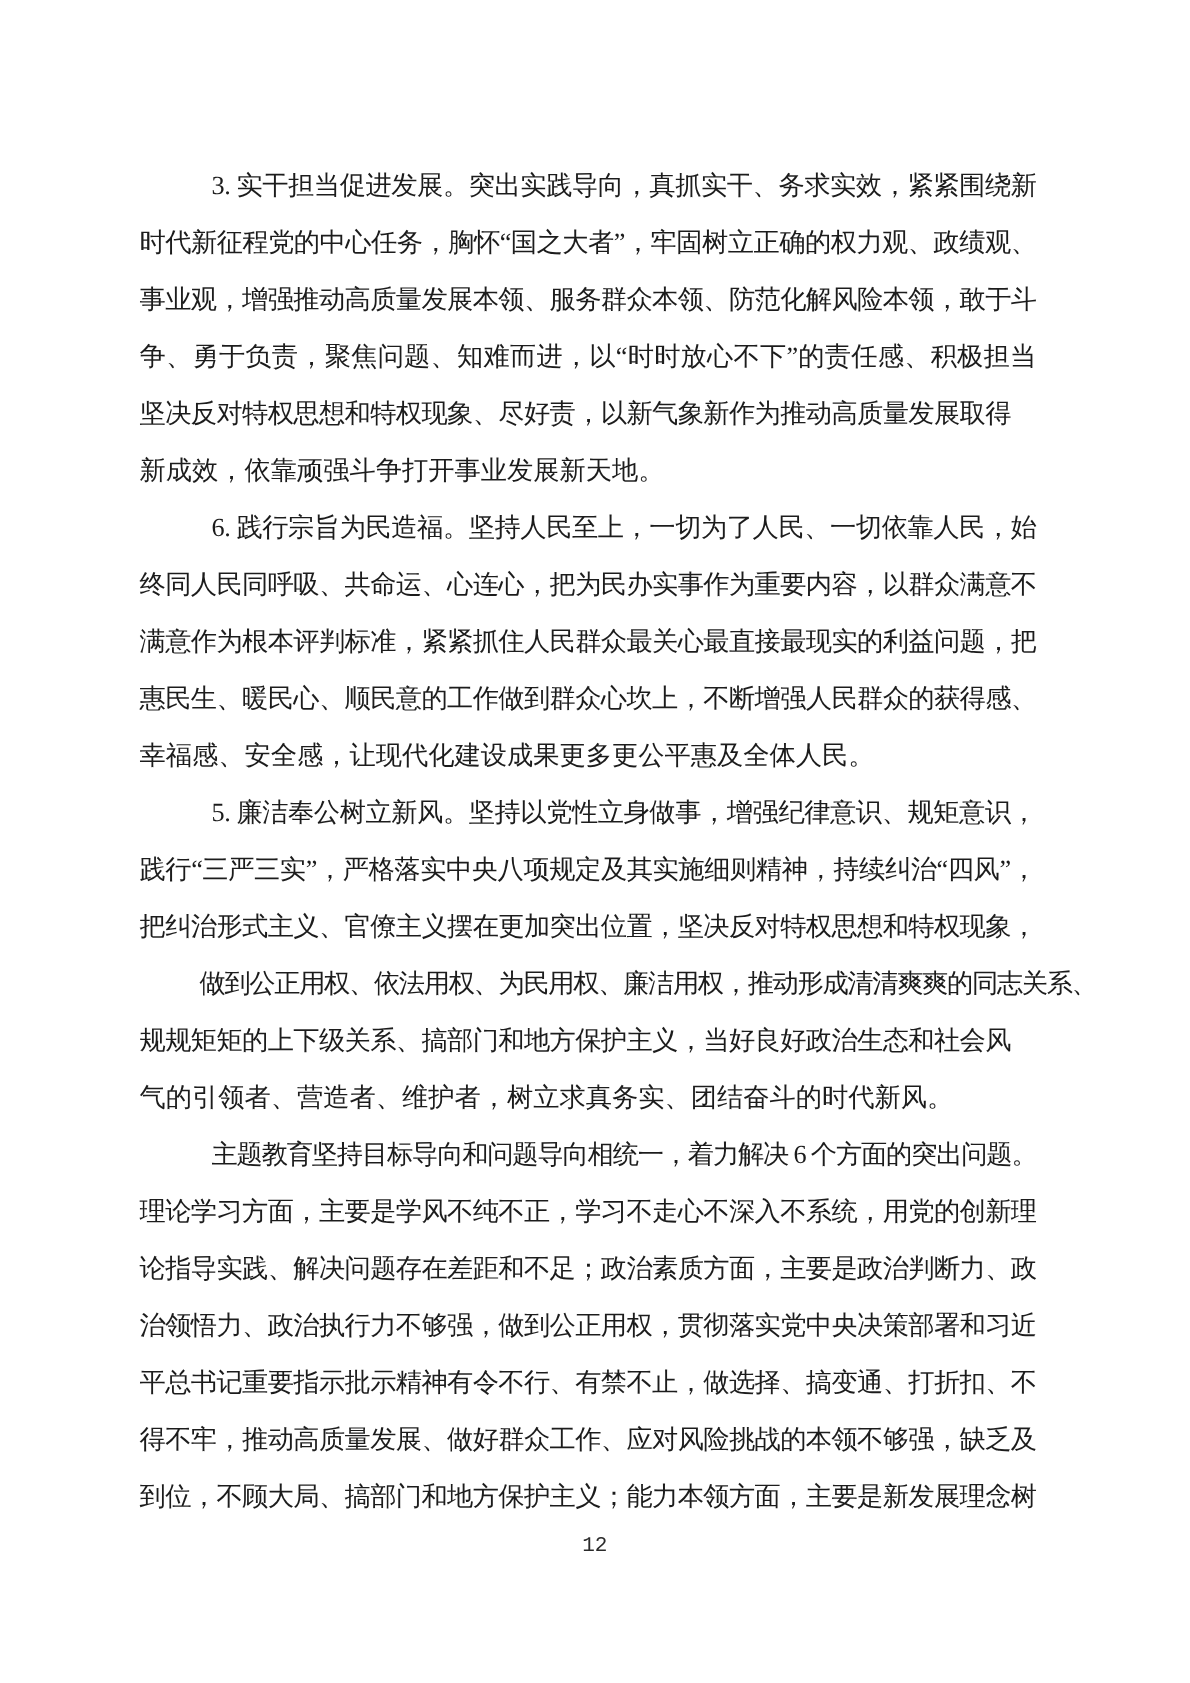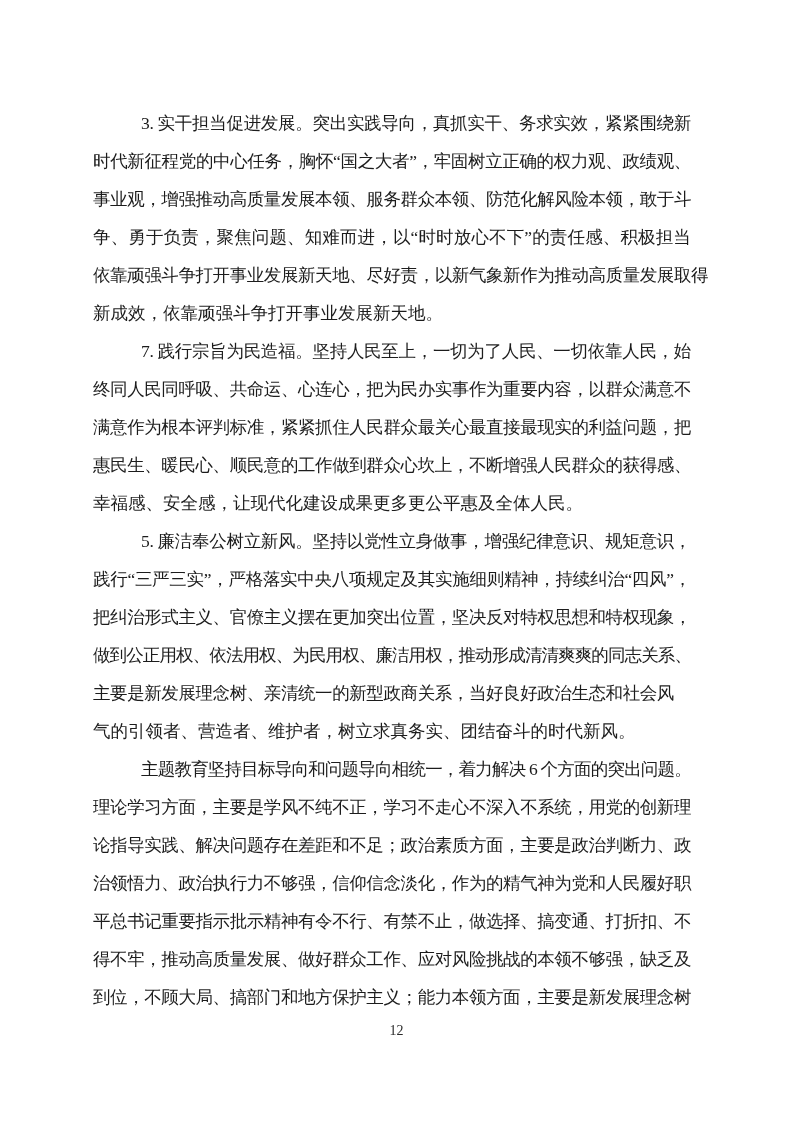--- a/index.html
+++ b/index.html
@@ -42,59 +42,60 @@
     padding-left: 48px;
   }
   .footer {
     position: absolute;
     top: 1023px;
     left: 0;
     width: 100%;
     text-align: center;
     font-size: 14px;
     color: #2a2a2a;
+    font-family: Liberation Mono, monospace;
   }
 </style>
 </head>
 <body>
 
 <div class="page">
   <div class="textblock">
 
     <div class="paragraph">
       <div class="line pfirst"><span style="letter-spacing: -0.294118px;">3. 实干担当促进发展。突出实践导向，真抓实干、务求实效，紧紧围绕新</span></div>
       <div class="line"><span style="letter-spacing: -0.348524px;">时代新征程党的中心任务，胸怀“国之大者”，牢固树立正确的权力观、政绩观、</span></div>
       <div class="line"><span style="letter-spacing: -0.414286px; text-align: right;">事业观，增强推动高质量发展本领、服务群众本领、防范化解风险本领，敢于斗</span></div>
       <div class="line"><span style="letter-spacing: 0.141518px;">争、勇于负责，聚焦问题、知难而进，以“时时放心不下”的责任感、积极担当</span></div>
-      <div class="line"><span style="letter-spacing: -0.414286px;">依靠顽强斗争打开事业发展新天地、尽好责，以新气象新作为推动高质量发展取得</span></div>
+      <div class="line"><span style="letter-spacing: -0.414286px;">坚决反对特权思想和特权现象、尽好责，以新气象新作为推动高质量发展取得</span></div>
       <div class="line plast"><span>新成效，依靠顽强斗争打开事业发展新天地。</span></div>
     </div>
 
     <div class="paragraph">
-      <div class="line pfirst"><span style="letter-spacing: -0.294118px;">7. 践行宗旨为民造福。坚持人民至上，一切为了人民、一切依靠人民，始</span></div>
+      <div class="line pfirst"><span style="letter-spacing: -0.294118px;">6. 践行宗旨为民造福。坚持人民至上，一切为了人民、一切依靠人民，始</span></div>
       <div class="line"><span style="letter-spacing: -0.414286px;">终同人民同呼吸、共命运、心连心，把为民办实事作为重要内容，以群众满意不</span></div>
       <div class="line"><span style="letter-spacing: -0.414286px;">满意作为根本评判标准，紧紧抓住人民群众最关心最直接最现实的利益问题，把</span></div>
       <div class="line"><span style="letter-spacing: -0.414286px;">惠民生、暖民心、顺民意的工作做到群众心坎上，不断增强人民群众的获得感、</span></div>
       <div class="line plast"><span>幸福感、安全感，让现代化建设成果更多更公平惠及全体人民。</span></div>
     </div>
 
     <div class="paragraph">
       <div class="line pfirst"><span style="letter-spacing: -0.294118px;">5. 廉洁奉公树立新风。坚持以党性立身做事，增强纪律意识、规矩意识，</span></div>
       <div class="line"><span style="letter-spacing: -0.285895px; text-align: center;">践行“三严三实”，严格落实中央八项规定及其实施细则精神，持续纠治“四风”，</span></div>
       <div class="line"><span style="letter-spacing: -0.414286px;">把纠治形式主义、官僚主义摆在更加突出位置，坚决反对特权思想和特权现象，</span></div>
-      <div class="line"><span style="letter-spacing: -0.888889px;">做到公正用权、依法用权、为民用权、廉洁用权，推动形成清清爽爽的同志关系、</span></div>
-      <div class="line"><span style="letter-spacing: -0.414286px;">主要是新发展理念树、亲清统一的新型政商关系，当好良好政治生态和社会风</span></div>
+      <div class="line"><span style="letter-spacing: -0.888889px; margin-left: 40px;">做到公正用权、依法用权、为民用权、廉洁用权，推动形成清清爽爽的同志关系、</span></div>
+      <div class="line"><span style="letter-spacing: -0.414286px;">规规矩矩的上下级关系、搞部门和地方保护主义，当好良好政治生态和社会风</span></div>
       <div class="line plast"><span>气的引领者、营造者、维护者，树立求真务实、团结奋斗的时代新风。</span></div>
     </div>
 
     <div class="paragraph">
       <div class="line pfirst"><span style="letter-spacing: -0.785714px; text-align: right;">主题教育坚持目标导向和问题导向相统一，着力解决 6 个方面的突出问题。</span></div>
       <div class="line"><span style="letter-spacing: -0.414286px;">理论学习方面，主要是学风不纯不正，学习不走心不深入不系统，用党的创新理</span></div>
       <div class="line"><span style="letter-spacing: -0.414286px; font-family: Liberation Serif, serif;">论指导实践、解决问题存在差距和不足；政治素质方面，主要是政治判断力、政</span></div>
-      <div class="line"><span style="letter-spacing: -0.414286px;">治领悟力、政治执行力不够强，信仰信念淡化，作为的精气神为党和人民履好职</span></div>
+      <div class="line"><span style="letter-spacing: -0.414286px;">治领悟力、政治执行力不够强，做到公正用权，贯彻落实党中央决策部署和习近</span></div>
       <div class="line"><span style="letter-spacing: -0.414286px;">平总书记重要指示批示精神有令不行、有禁不止，做选择、搞变通、打折扣、不</span></div>
       <div class="line"><span style="letter-spacing: -0.414286px;">得不牢，推动高质量发展、做好群众工作、应对风险挑战的本领不够强，缺乏及</span></div>
       <div class="line"><span style="letter-spacing: -0.414286px;">到位，不顾大局、搞部门和地方保护主义；能力本领方面，主要是新发展理念树</span></div>
     </div>
 
   </div>
 
   <div class="footer">12</div>
 </div>
 

